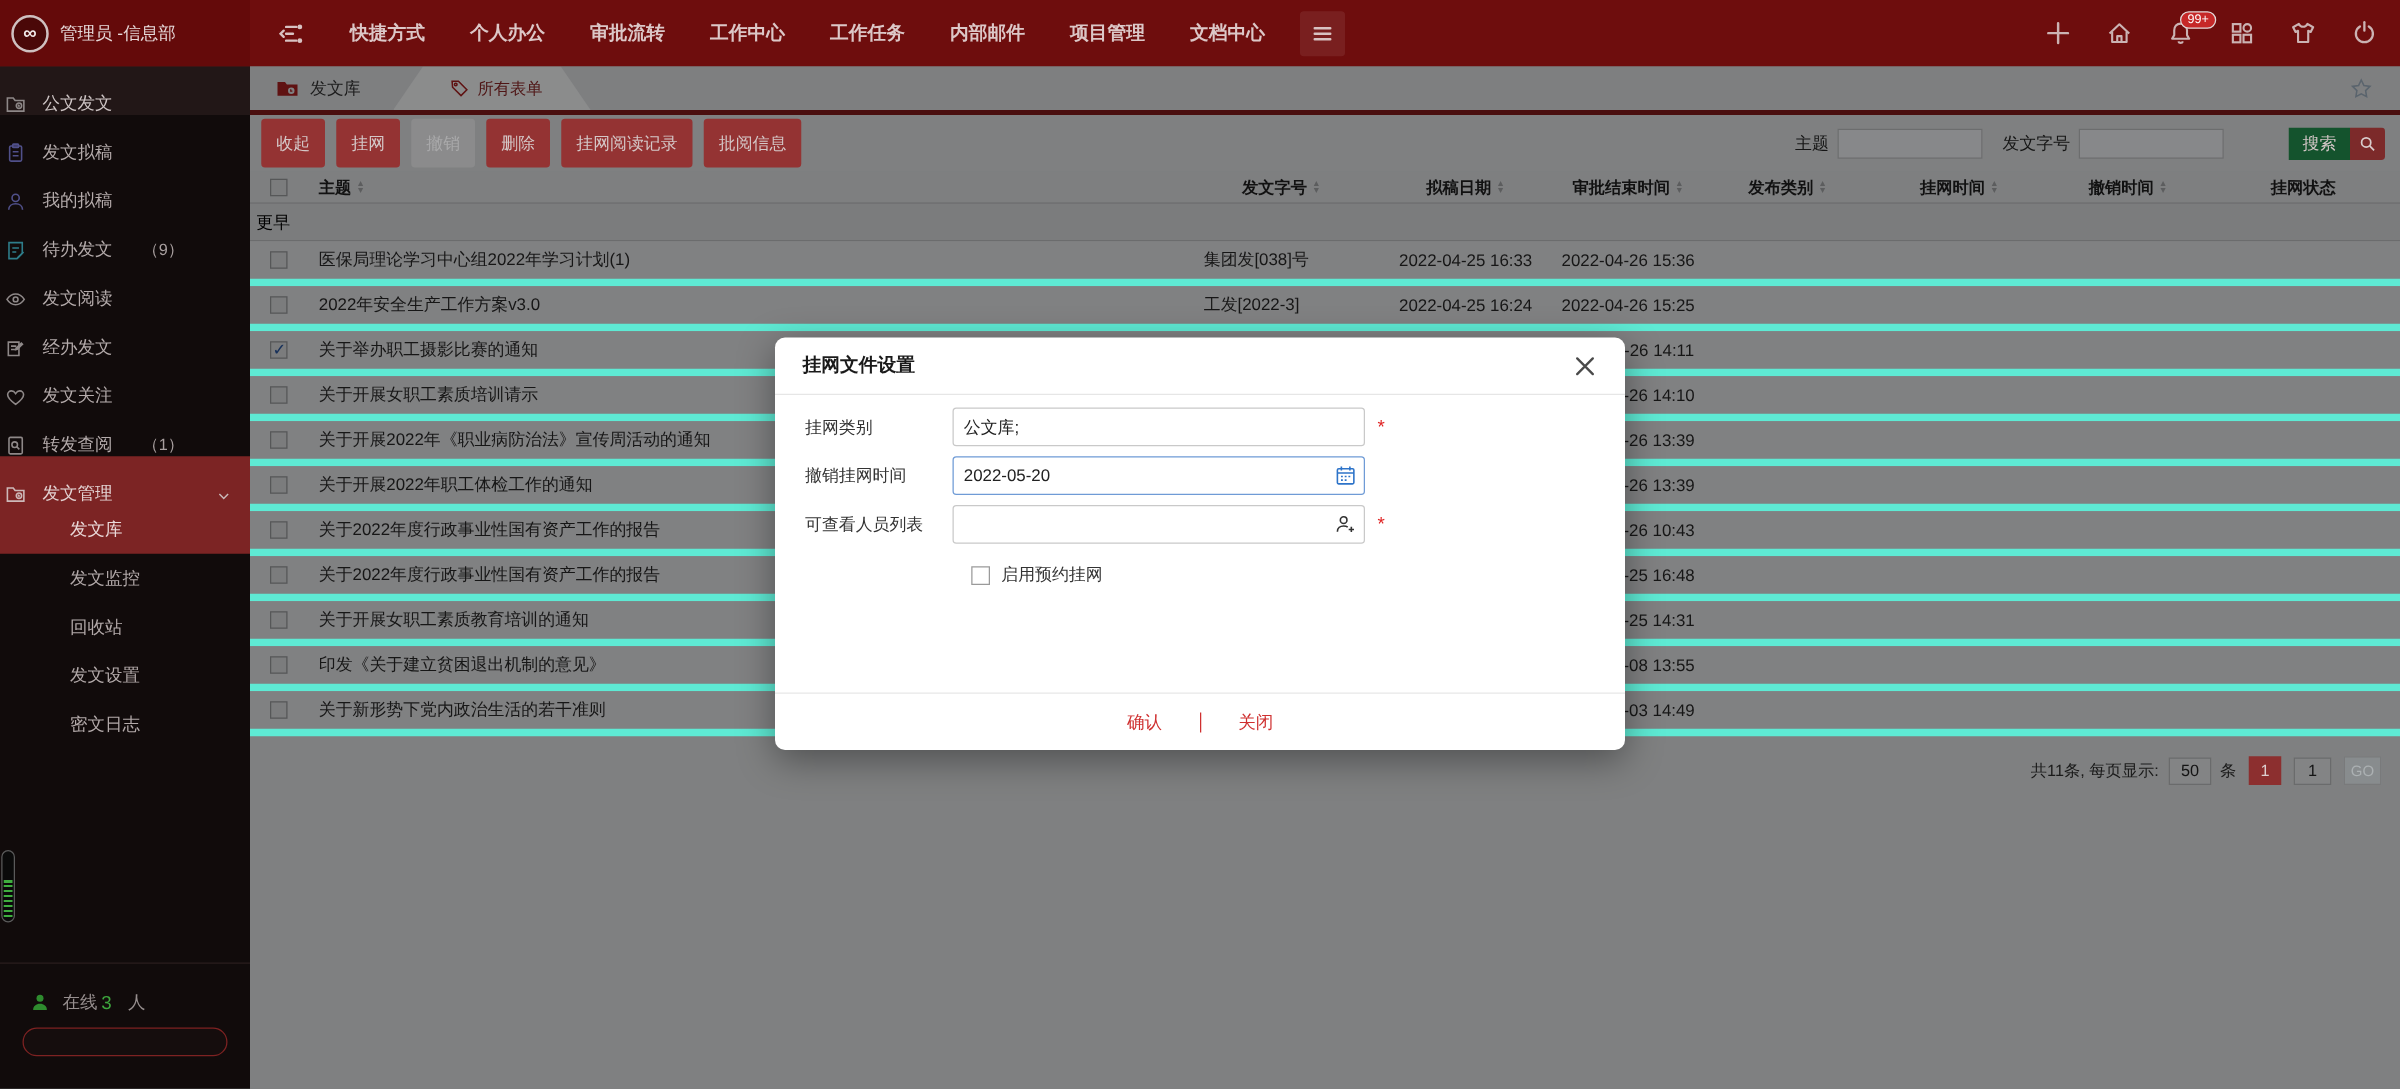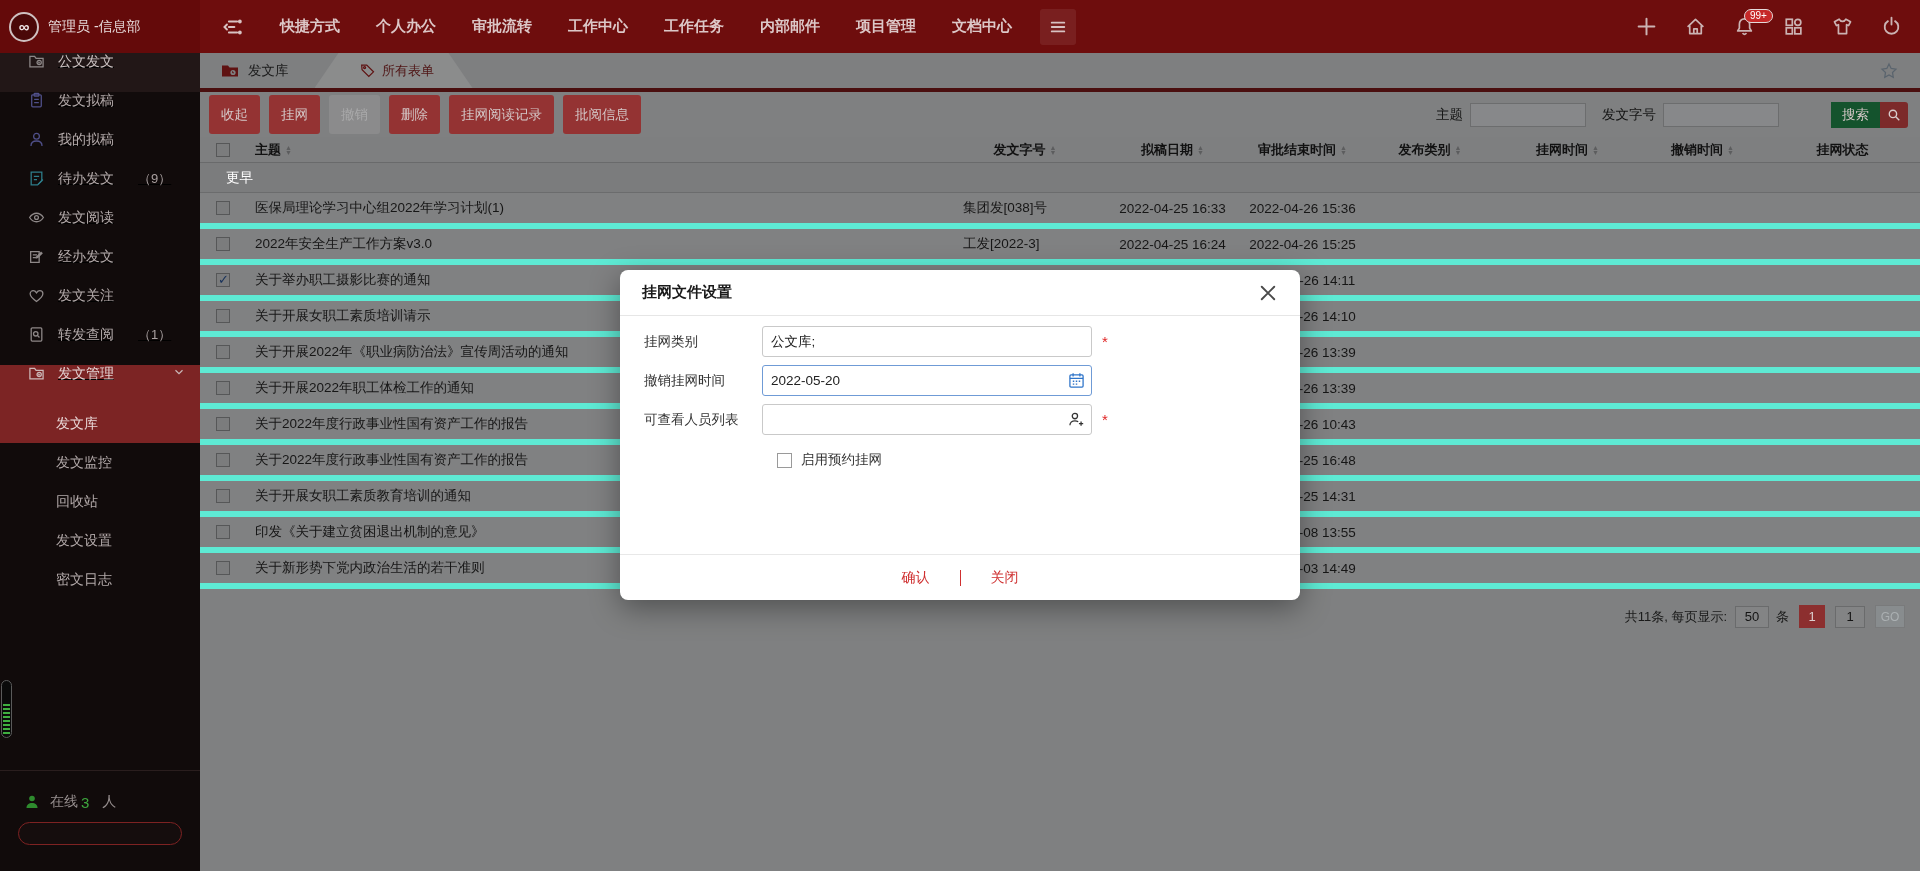--- a/index.html
+++ b/index.html
@@ -20,21 +20,21 @@
   .nav-more{ width:36px; height:36px; margin-left:28px; border-radius:3px; background:rgba(255,255,255,.08);
     display:flex; align-items:center; justify-content:center; color:#d8c2c2; cursor:pointer;}
   .nav-more .ico{ width:20px; height:20px; }
   .header-icons{ margin-left:auto; display:flex; align-items:center; gap:28px; padding-right:18px; }
   .hicon{ width:21px; height:21px; color:#cbb3b3; position:relative; cursor:pointer; }
   .badge{ position:absolute; top:-7px; left:10px; background:#c62828; border:1px solid #e3dada; color:#fff;
     font-size:10px; line-height:12px; padding:0 5px; border-radius:8px; white-space:nowrap; }
 
   
   .sidebar{ position:absolute; left:0; top:53px; width:200px; height:818px; background:#110b0b; z-index:20; }
-  .s-item{ height:39px; display:flex; align-items:flex-start; padding-left:28px; cursor:pointer;text-decoration:underline; }
+  .s-item{ height:39px; display:flex; align-items:flex-end; padding-left:4px; cursor:pointer; }
   .s-item.first{ background:#221717; }
   .s-item .s-ico{ width:17px; height:17px; flex:0 0 auto; }
   .s-label{ color:#b4abab; font-size:14px; margin-left:13px; white-space:nowrap; }
   .s-item.first .s-label{ color:#cdc4c4; }
   .s-count{ color:#a89f9f; font-size:13px; margin-left:24px; }
   .s-chev{ width:14px; height:14px; color:#c9b8b8; margin-left:auto; margin-right:14px; }
   .s-group-active{ background:#7c2424; }
   .s-group-active .s-label{ color:#e3d3d3; }
   .s-sub{ height:39px; display:flex; align-items:center; padding-left:56px; cursor:pointer; }
   .s-sub span{ color:#b2a9a9; font-size:14px; }
@@ -84,21 +84,21 @@
   .thead{ position:absolute; left:0; top:84px; width:1720px; height:26px; background:#7e7f80;
     border-bottom:1px solid #696a6b; }
   .thead .hc{ color:#111; font-size:13px; font-weight:bold; text-align:center; white-space:nowrap;}
   .thead .hc.subj{ text-align:left; padding-left:15px; }
   .sort{ display:inline-flex; flex-direction:column; vertical-align:middle; margin-left:4px; line-height:5px; }
   .sort i{ font-style:normal; font-size:7px; color:#5c5d5e; }
   .cb{ width:14px; height:14px; border:1px solid #565758; background:#7b7c7d; margin-left:16px; position:relative; cursor:pointer;}
   .cb.checked::after{ content:"✓"; position:absolute; left:1px; top:-2px; font-size:13px; color:#16305a; }
   .group-row{ position:absolute; left:0; top:110px; width:1720px; height:30px; background:#7b7c7d;
     border-bottom:1px solid #6b6c6d; display:flex; align-items:center; }
-  .group-row span{ color:#ffffff; font-size:13.5px; margin-left:26px; }
+  .group-row span{ color:#000000; font-size:13.5px; margin-left:5px; }
   .tbody{ position:absolute; left:0; top:140px; width:1720px; }
   .trow{ height:36px; border-bottom:6px solid #5eead4; background:#808182; cursor:pointer;}
   .trow .cell{ color:#161616; font-size:13.5px; white-space:nowrap; overflow:hidden; }
   .trow .subj{ padding-left:15px; }
   .trow .docno{ padding-left:18px; }
   .trow .ctr{ text-align:center; }
 
   .pagination{ position:absolute; right:15px; top:552px; display:flex; align-items:center; }
   .pagination .lbl{ color:#1a1a1a; font-size:13px; margin-right:8px; white-space:nowrap;}
   .pg-input{ width:34px; height:22px; background:#838485; border:1px solid #6a6b6c; text-align:center;

